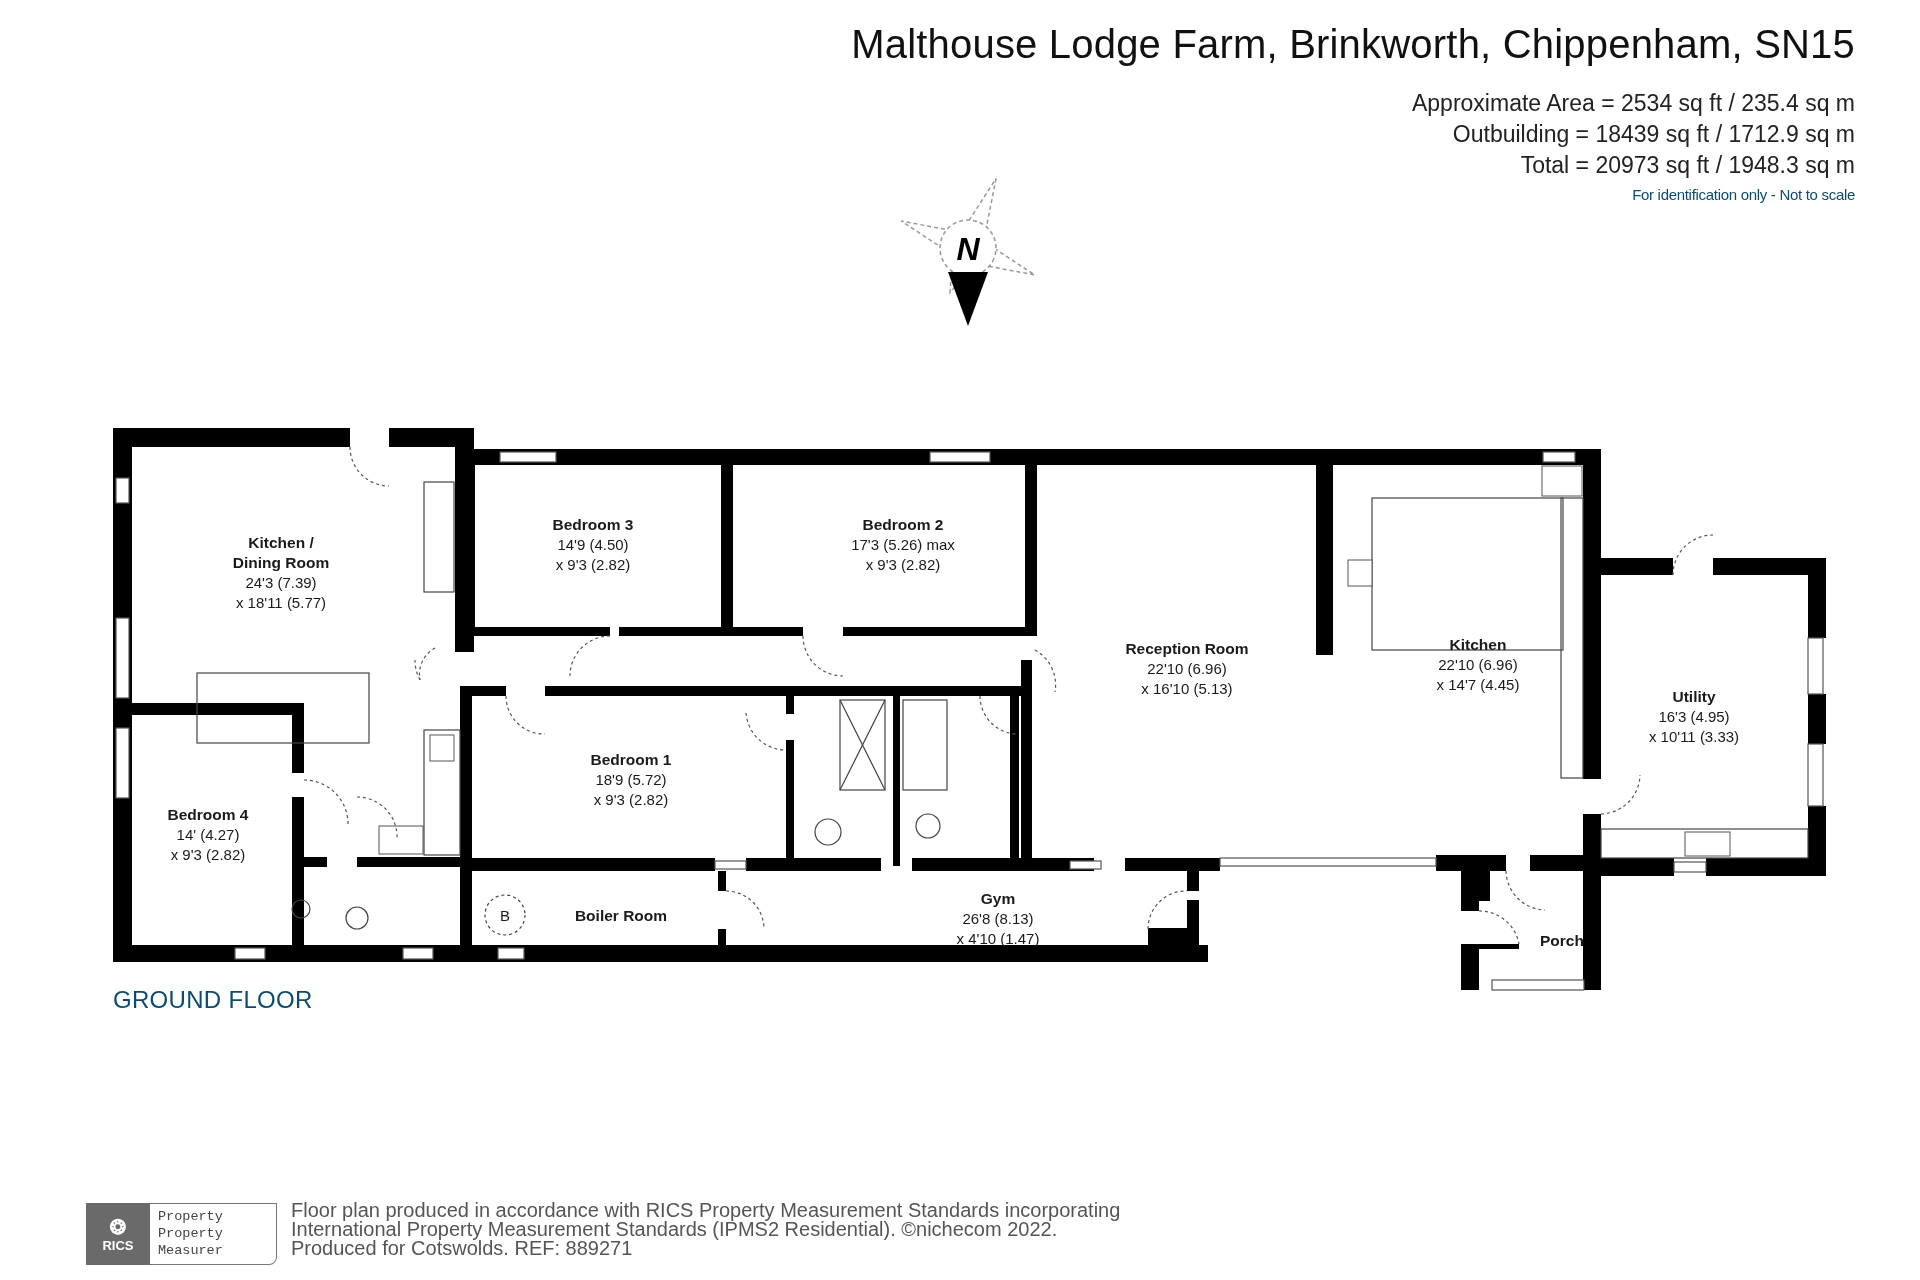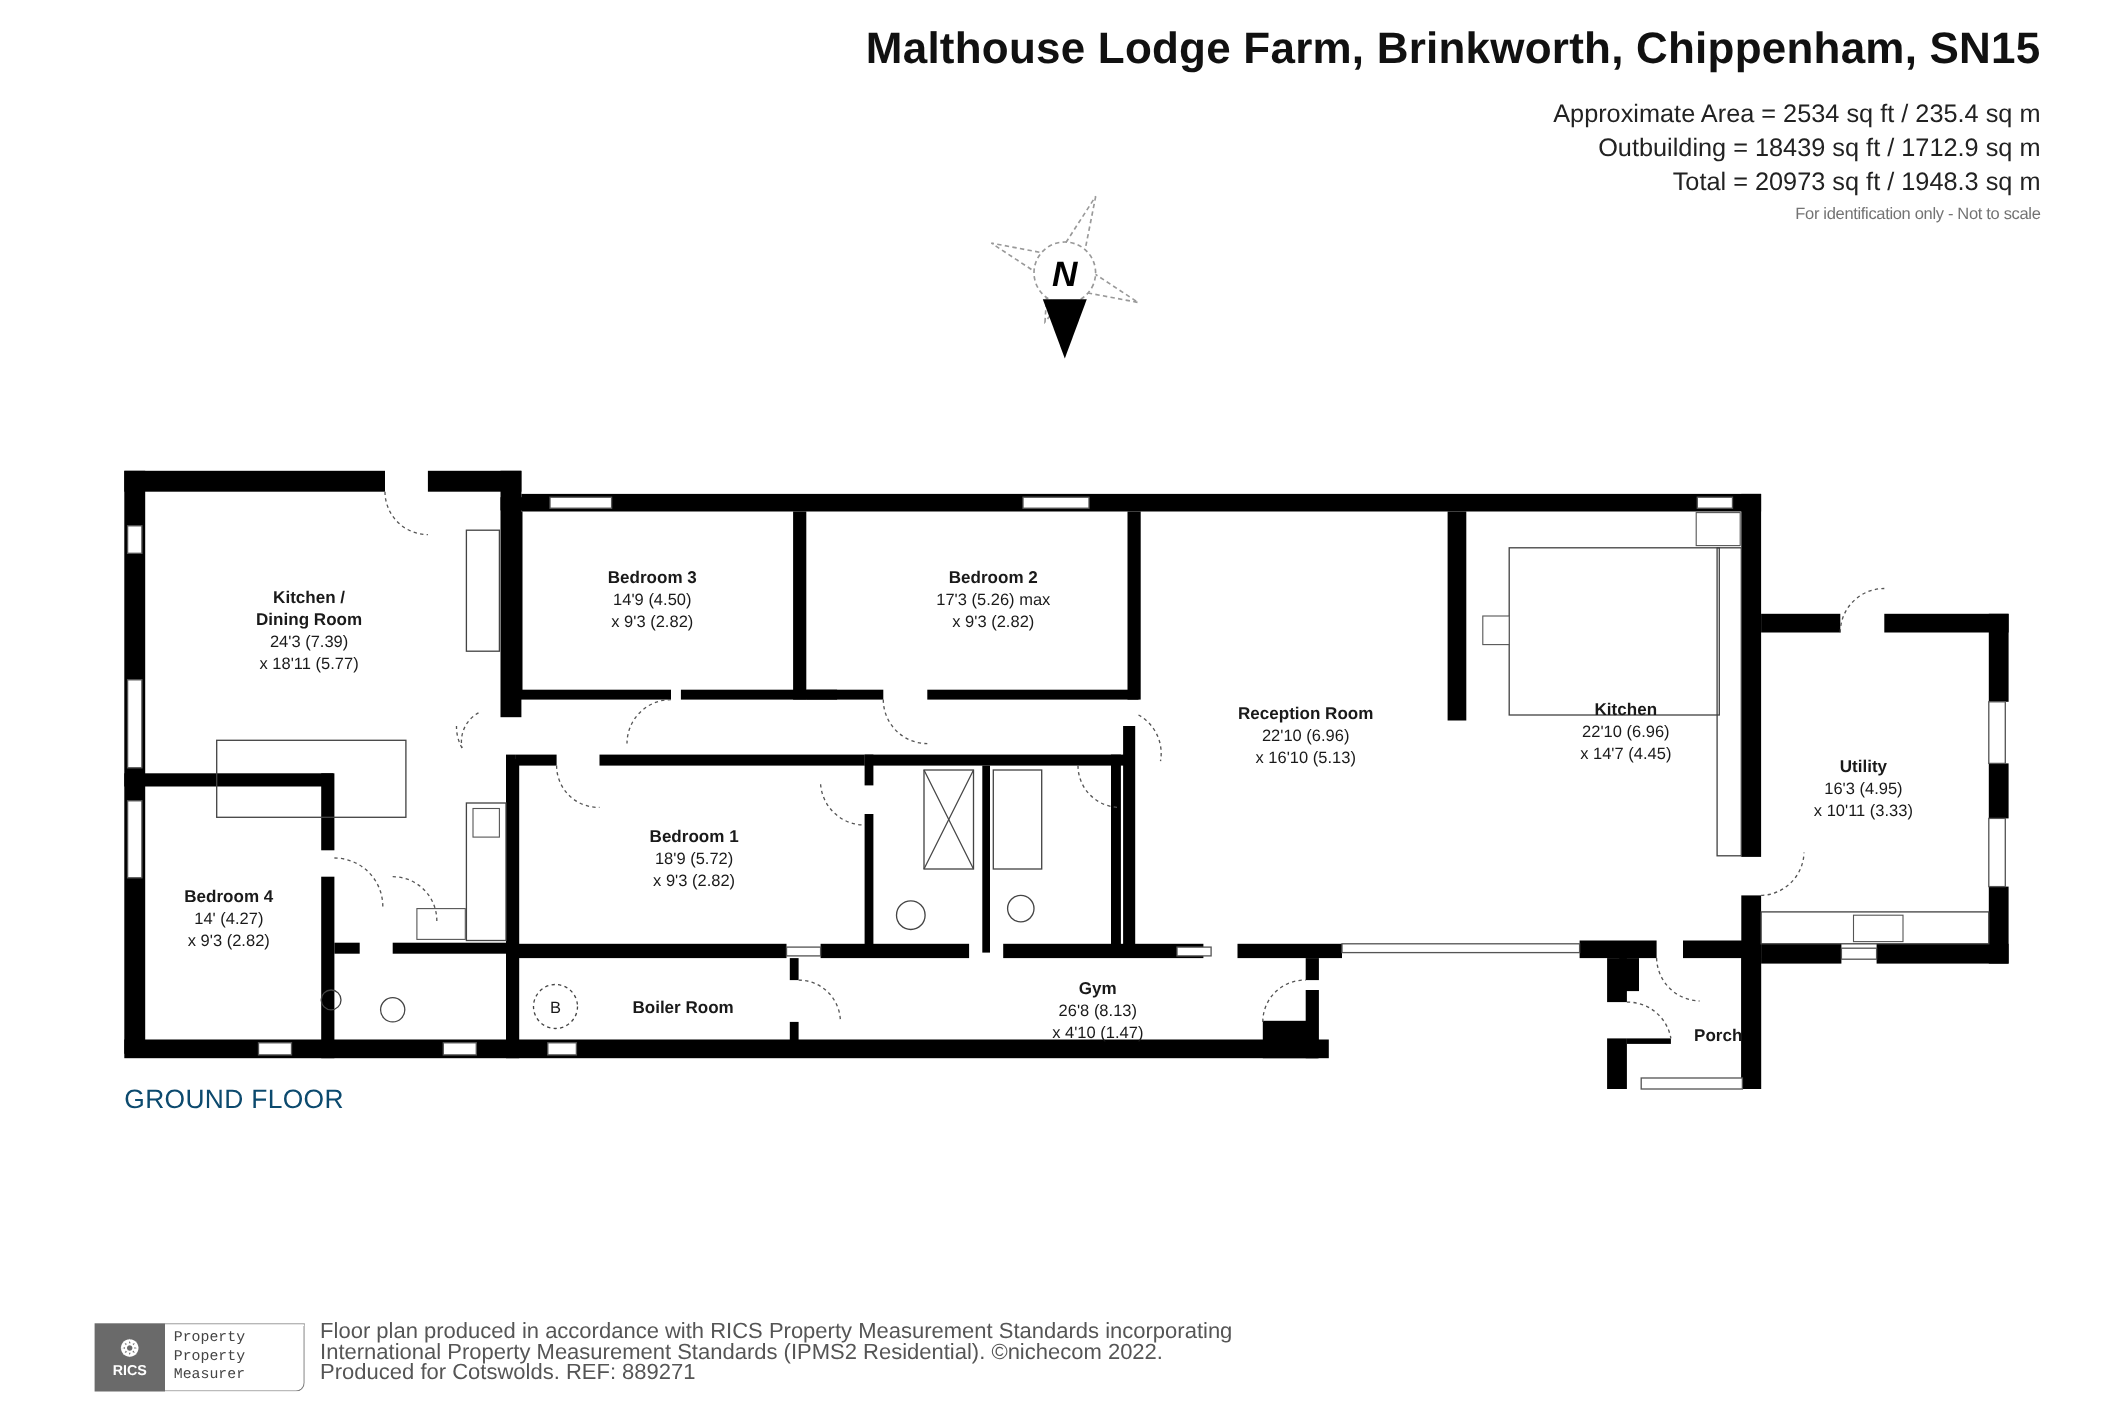--- a/index.html
+++ b/index.html
@@ -1,19 +1,19 @@
 <!DOCTYPE html>
 <html><head>
 <meta charset="utf-8">
 <style>
   html, body { margin: 0; padding: 0; background: #ffffff; }
   body { width: 1920px; height: 1280px; position: relative; overflow: hidden; font-family: "Liberation Sans", sans-serif; color: #111; }
-  .title { position: absolute; right: 65px; top: 22px; font-size: 40px; font-weight: bold; letter-spacing: 0.2px; color: #111; white-space: nowrap; }
+  .title { position: absolute; right: 65px; top: 22px; font-size: 40px; font-weight: normal; letter-spacing: 0.2px; color: #111; white-space: nowrap; }
   .areas { position: absolute; right: 65px; top: 88px; text-align: right; font-size: 23px; line-height: 31px; color: #222; }
-  .areas .note { font-size: 15px; line-height: 22px; margin-top: 3px; letter-spacing: -0.3px; color: #737373; }
+  .areas .note { font-size: 15px; line-height: 22px; margin-top: 3px; letter-spacing: -0.3px; color: #0c4a6e; }
   svg.plan { position: absolute; left: 0; top: 0; }
   .room-label text { font-family: "Liberation Sans", sans-serif; text-anchor: middle; fill: #1a1a1a; }
   .rn { font-weight: bold; font-size: 15.5px; }
   .rd { font-size: 15px; fill: #333; }
   .floor-label { position: absolute; left: 113px; top: 986px; font-size: 24px; font-weight: normal; color: #0c4a6e; letter-spacing: 0.3px; }
   .footer { position: absolute; left: 86px; top: 1203px; height: 62px; display: flex; align-items: stretch; }
   .rics-logo { width: 64px; height: 62px; background: #6a6a6a; color: #fff; display: flex; flex-direction: column; align-items: center; justify-content: center; font-size: 13px; font-weight: bold; }
   .rics-logo .globe { font-size: 20px; line-height: 22px; }
   .cert { border: 1.5px solid #777; border-left: none; width: 110px; padding: 4px 8px; font-size: 13.5px; line-height: 17px; color: #444; font-family: "Liberation Mono", monospace; border-radius: 0 0 8px 0; }
   .footer-text { margin-left: 14px; font-size: 20px; line-height: 19px; color: #555; margin-top: -2px; white-space: nowrap; }

